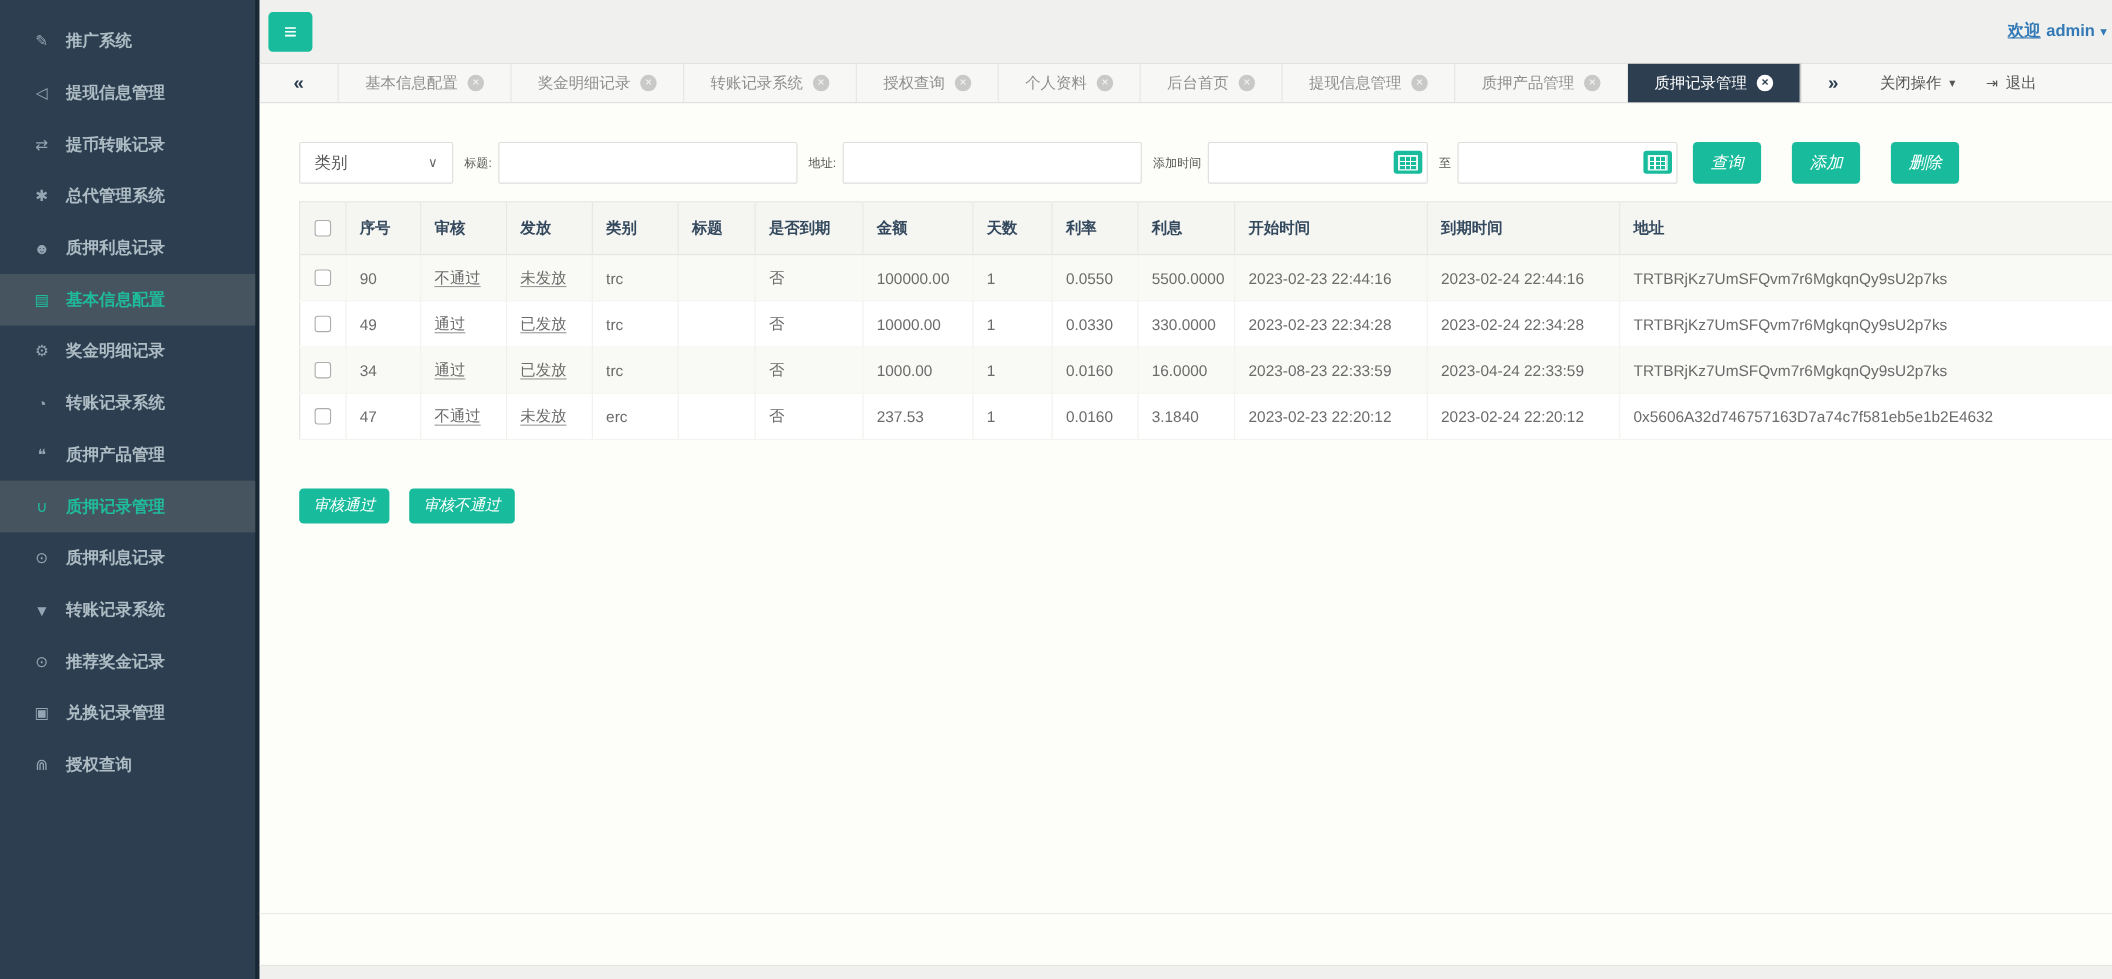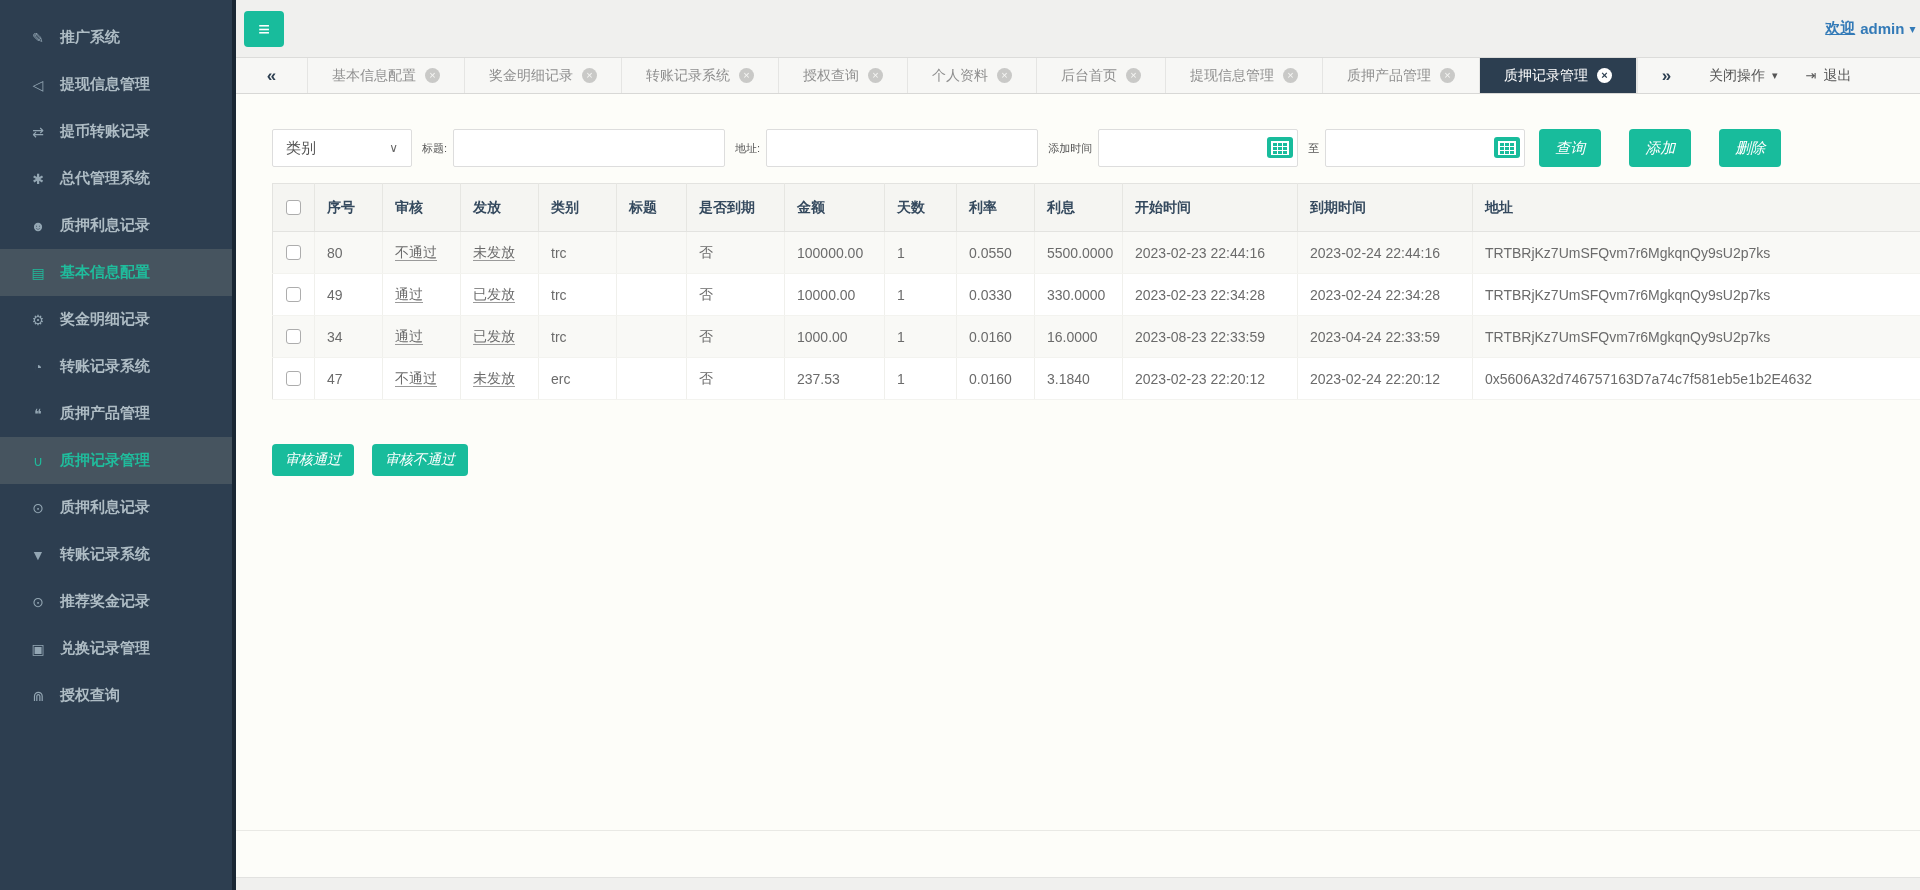--- a/index.html
+++ b/index.html
@@ -264,21 +264,21 @@
             <th>开始时间</th>
             <th>到期时间</th>
             <th>地址</th>
           </tr>
         </thead>
         <tbody>
           <tr class="stripe">
             <td class="cbcell">
                 <div class="cb"></div>
               </td>
-            <td>80</td>
+            <td>90</td>
             <td><span class="editable">不通过</span></td>
             <td><span class="editable">未发放</span></td>
             <td>trc</td>
             <td></td>
             <td>否</td>
             <td>100000.00</td>
             <td>1</td>
             <td>0.0550</td>
             <td>5500.0000</td>
             <td>2023-02-23 22:44:16</td>

